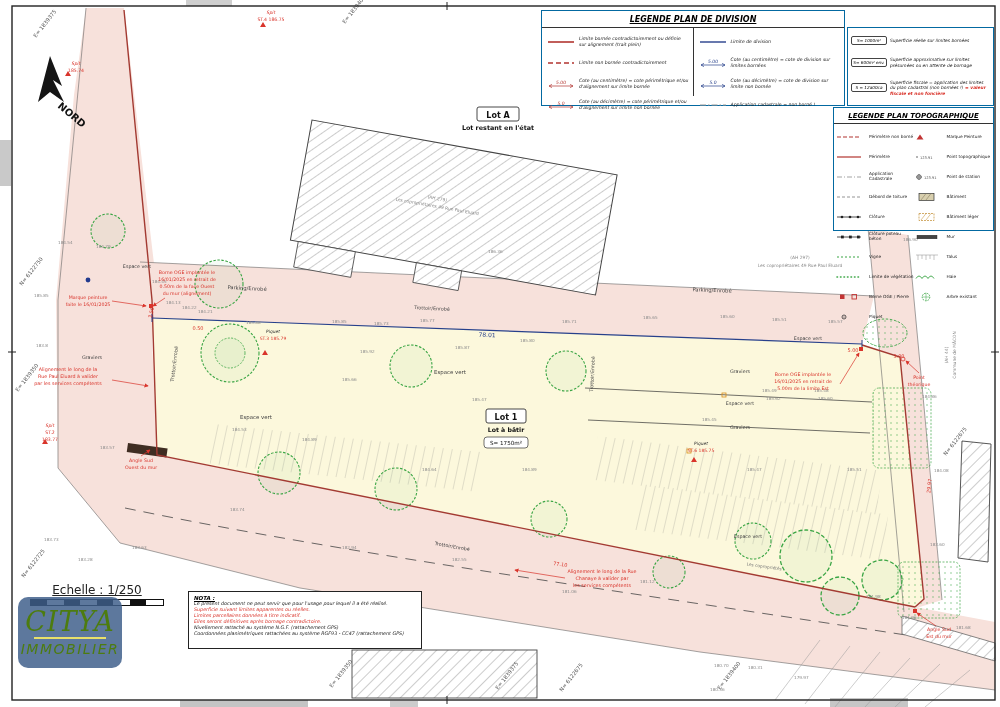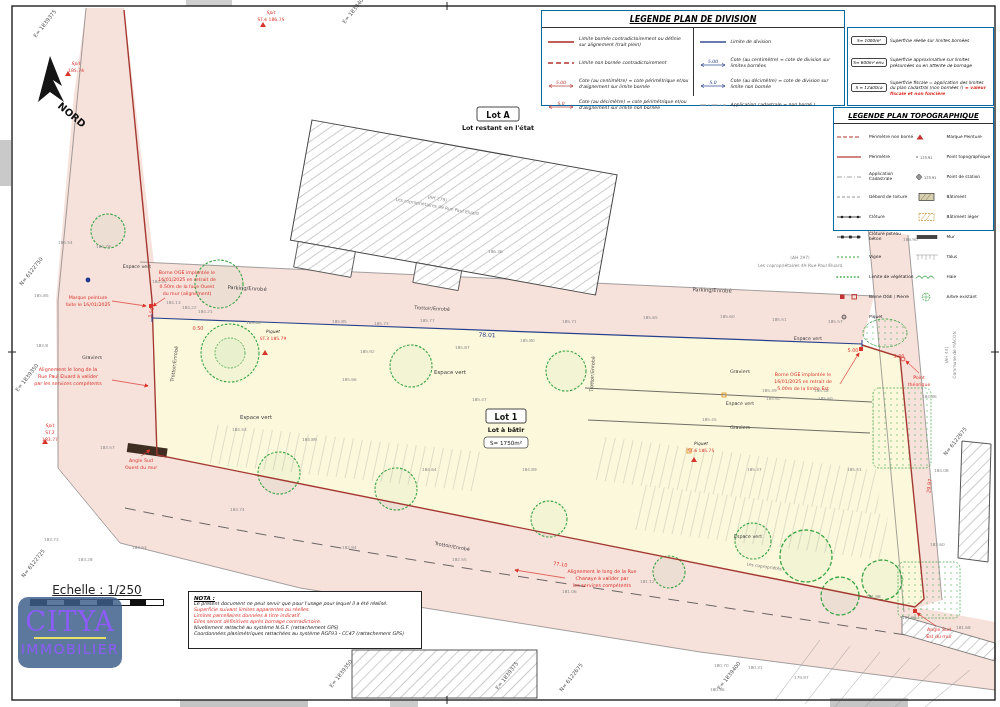--- a/index.html
+++ b/index.html
@@ -27,21 +27,21 @@
   .topo-row .txt{font-size:4.3px;color:#222;}
   #nota-box{padding:3px 5px;border:1.5px solid #222;}
   #nota-title{font-size:5.5px;font-weight:bold;text-decoration:underline;font-style:italic;}
   .nota-line{font-size:4.8px;line-height:1.25;font-style:italic;}
   #scalebar{position:absolute;left:30px;top:583px;width:134px;}
   #scale-label{font-size:12px;color:#222;text-align:center;text-decoration:underline;}
   #scale-strip{margin-top:2px;height:5px;border:1px solid #111;
     background:repeating-linear-gradient(90deg,#111 0 16px,#fff 16px 33px);}
   #logo{position:absolute;left:18px;top:597px;width:104px;height:71px;
     background:rgba(62,94,138,0.84);border-radius:10px;display:flex;flex-direction:column;
-    align-items:center;justify-content:center;color:#8b5cf6;}
+    align-items:center;justify-content:center;color:#4d7c0f;font-style:italic;}
   #logo-name{font-family:"DejaVu Serif",serif;font-size:27px;letter-spacing:1px;line-height:1;}
   #logo-rule{width:72px;height:2px;background:#e8e06a;margin:2px 0 2px 0;}
   #logo-sub{font-size:14px;letter-spacing:1.5px;}
 </style>
 </head>
 <body>
 
 <div id="page">
 
 <svg id="plan-svg" width="1000" height="707" viewBox="0 0 1000 707">

